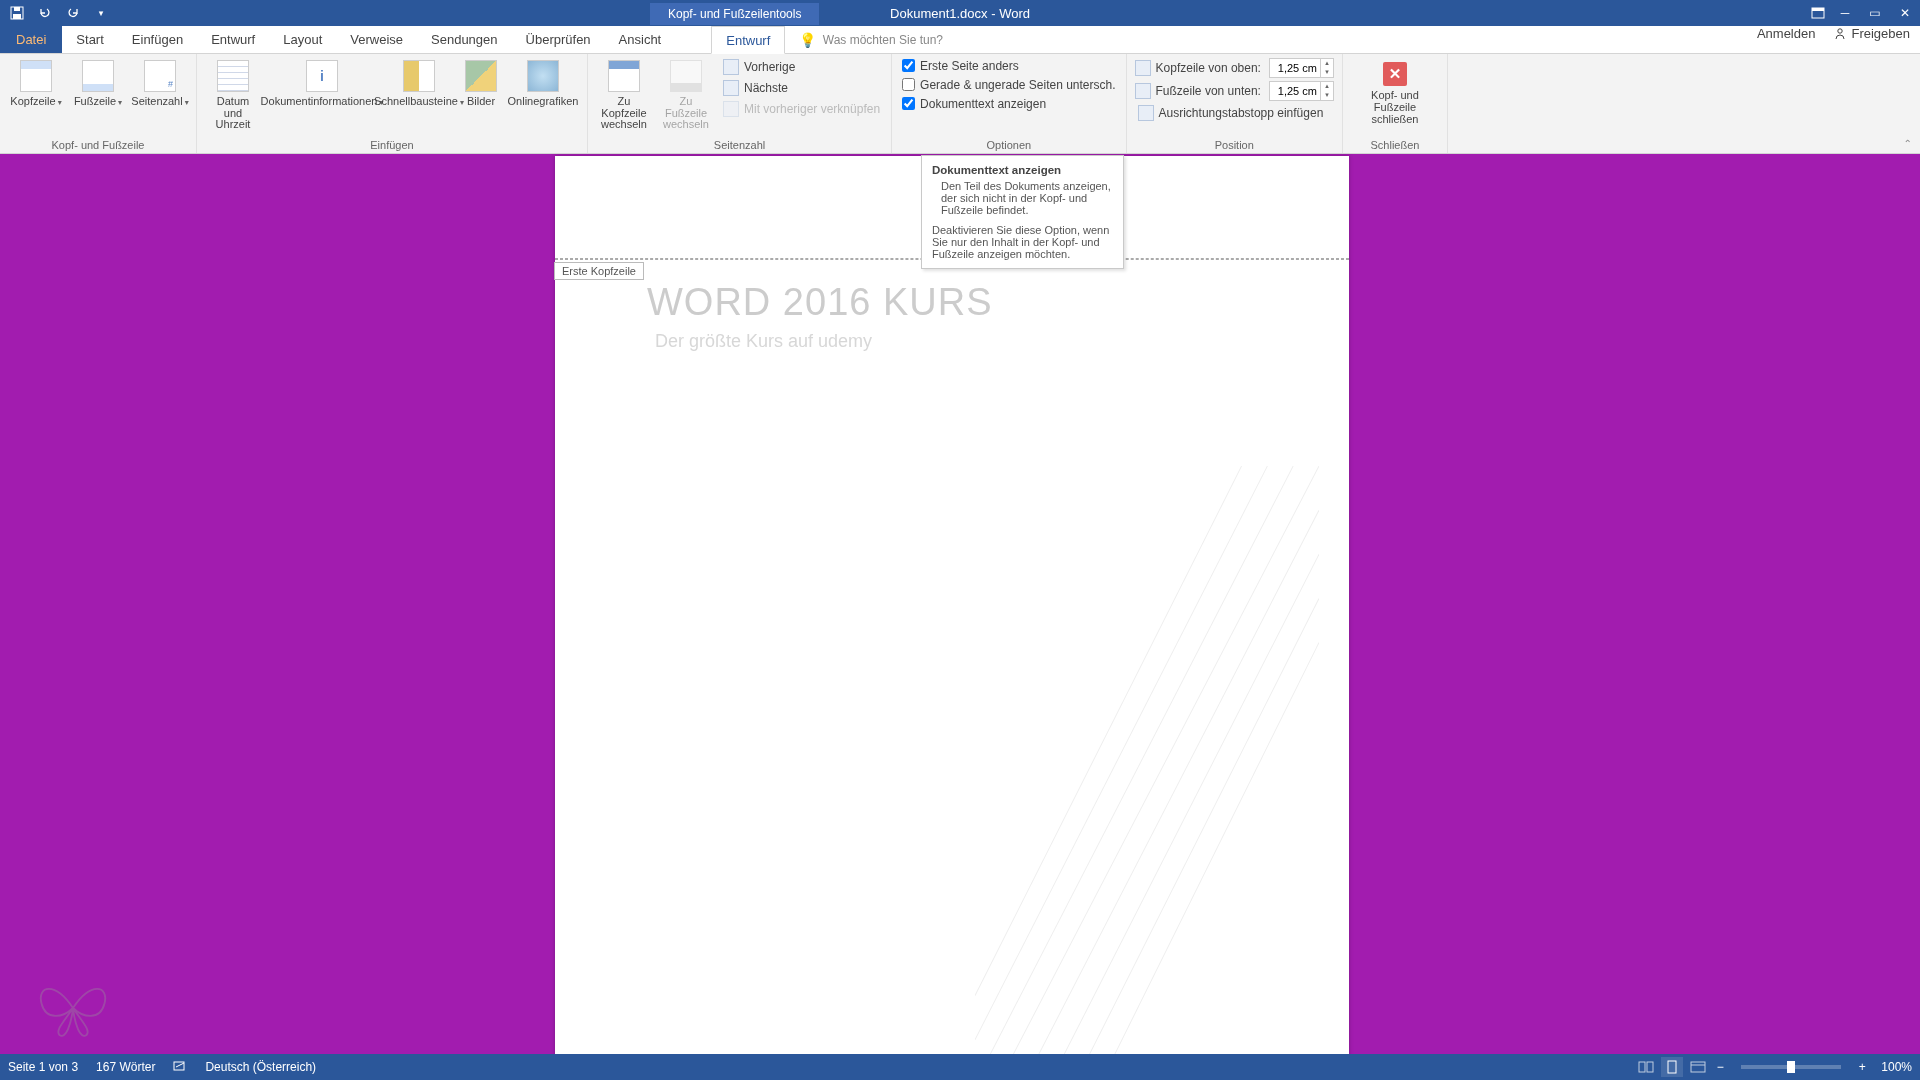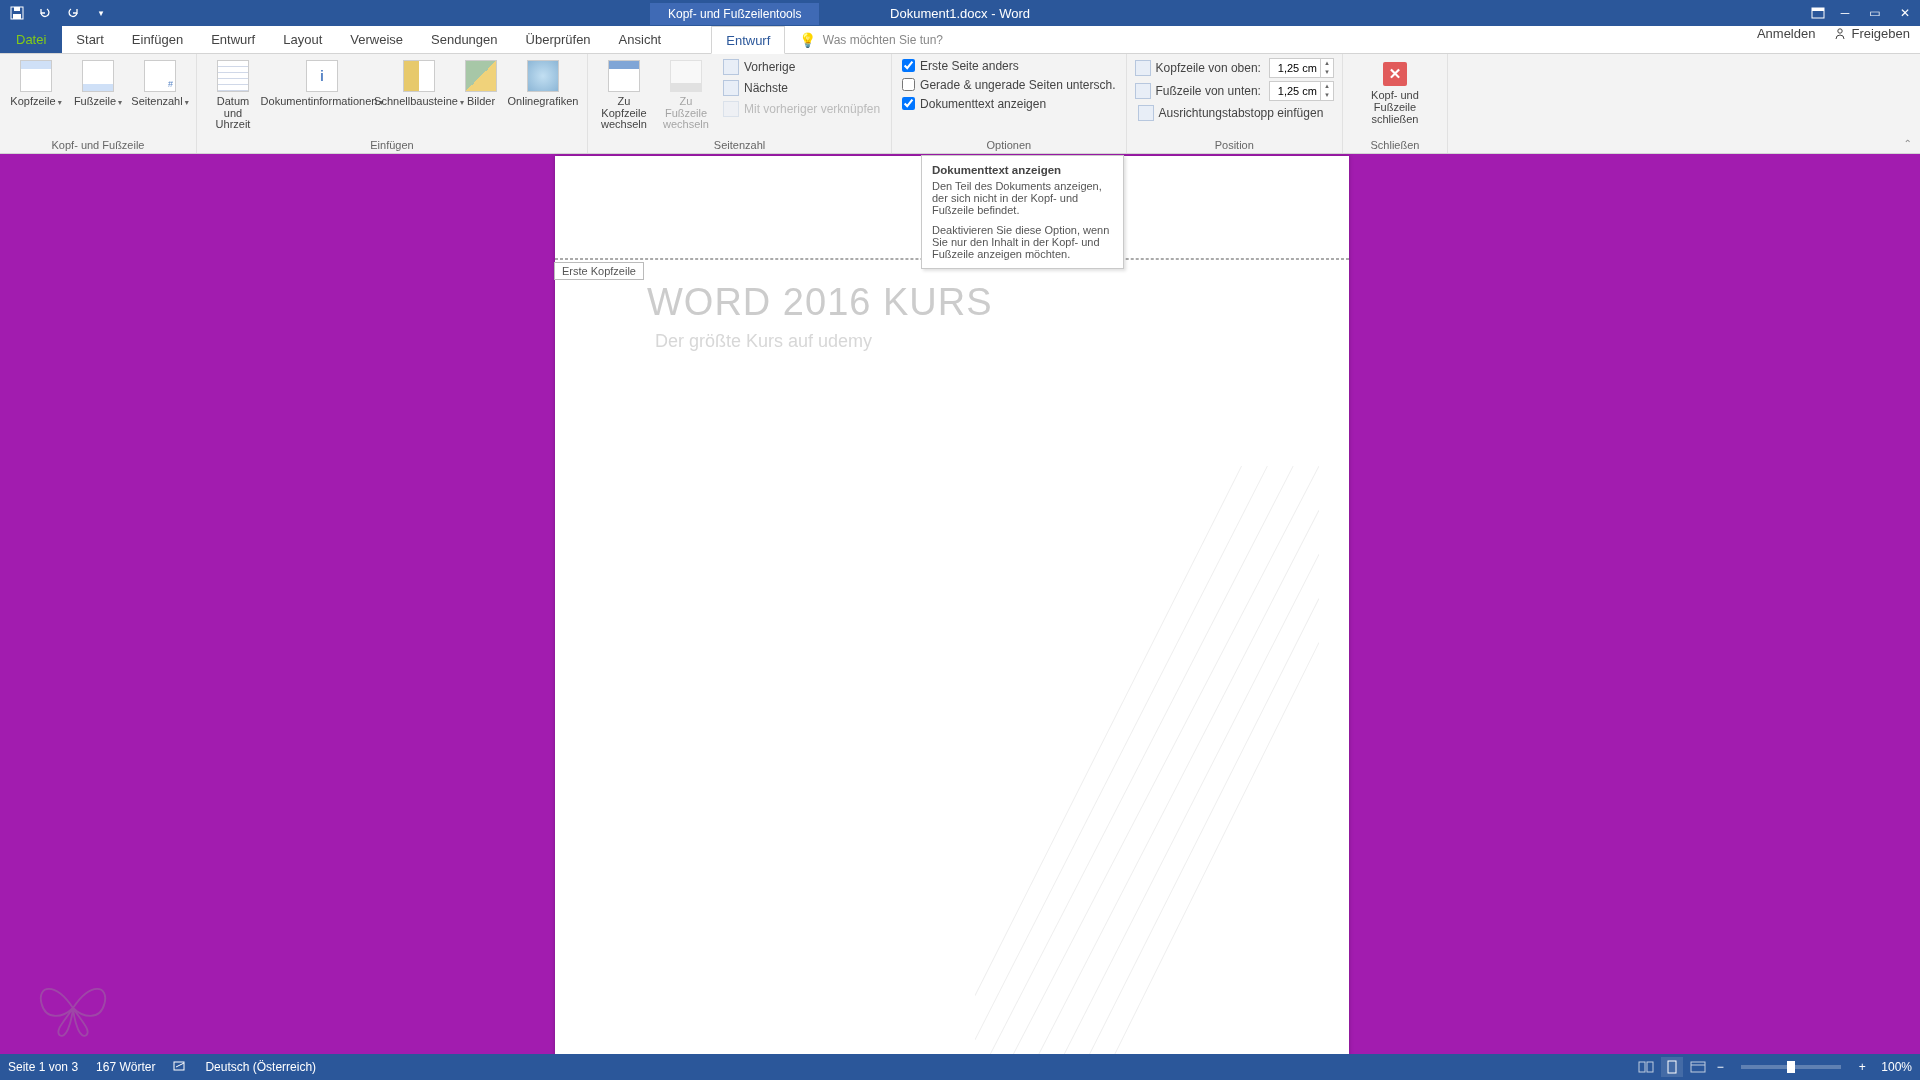--- a/index.html
+++ b/index.html
@@ -10,21 +10,21 @@
     .qat { display: flex; align-items: center; gap: 10px; padding: 0 8px; }
     .qat-btn { width: 18px; height: 18px; display: flex; align-items: center; justify-content: center; cursor: pointer; }
     .context-tab { position: absolute; left: 650px; background: #3f6ab5; height: 24px; padding: 0 18px; display: flex; align-items: center; font-size: 12px; border-top: 2px solid #2b579a; }
     .title-text { position: absolute; left: 50%; transform: translateX(-50%); font-size: 13px; }
     .wincontrols { position: absolute; right: 0; display: flex; height: 100%; }
     .wincontrols .wc { width: 30px; display: flex; align-items: center; justify-content: center; cursor: pointer; }
     .ribbon-display { position: absolute; right: 90px; width: 24px; height: 26px; display:flex;align-items:center;justify-content:center;cursor:pointer;}
 
     
     .tabstrip { height: 28px; background: #fff; border-bottom: 1px solid #d4d4d4; display: flex; align-items: stretch; font-size: 13px; position: relative; }
-    .filetab { background: #2b579a; color: #84cc16; padding: 0 16px; display: flex; align-items: center; cursor: pointer; }
+    .filetab { background: #2b579a; color: #fdba74; padding: 0 16px; display: flex; align-items: center; cursor: pointer; }
     .tab { padding: 0 14px; display: flex; align-items: center; color: #444; cursor: pointer; }
     .tab.active { background: #fff; color: #2b579a; border: 1px solid #d4d4d4; border-bottom: 1px solid #fff; margin-bottom: -1px; }
     .tellme { display: flex; align-items: center; color: #888; margin-left: 14px; gap: 6px; font-size: 12px; }
     .bulb { color: #f5c242; font-size: 14px; }
     .account { position: absolute; right: 10px; display: flex; gap: 18px; align-items: center; color: #444; font-size: 13px; }
     .account span { cursor: pointer; display:flex; align-items:center; gap:4px;}
 
     
     .ribbon { height: 100px; background: #f3f3f3; border-bottom: 1px solid #d4d4d4; display: flex; align-items: stretch; font-size: 12px; position: relative; }
     .group { border-right: 1px solid #e1e1e1; padding: 4px 8px 2px 8px; display: flex; flex-direction: column; justify-content: space-between; }
@@ -283,21 +283,21 @@
       </div>
     </div>
     <div class="group-label">Schließen</div>
   </div>
 
   <div class="collapse-caret">⌃</div>
 </div>
 
 <div class="tooltip" style="left:921px; top:155px;">
   <div class="tt-title">Dokumenttext anzeigen</div>
-  <div style="margin-bottom:8px;">Den Teil des Dokuments anzeigen, der sich nicht in der Kopf- und Fußzeile befindet.</div>
+  <div style="margin-bottom:8px;margin-left:9px;">Den Teil des Dokuments anzeigen, der sich nicht in der Kopf- und Fußzeile befindet.</div>
   <div>Deaktivieren Sie diese Option, wenn Sie nur den Inhalt in der Kopf- und Fußzeile anzeigen möchten.</div>
 </div>
 
 <div class="docarea">
   <div class="page">
     <div class="hfzone"></div>
     <div class="hf-tag">Erste Kopfzeile</div>
     <div class="doc-title">WORD 2016 KURS</div>
     <div class="doc-sub">Der größte Kurs auf udemy</div>
     <div class="diag-lines">

